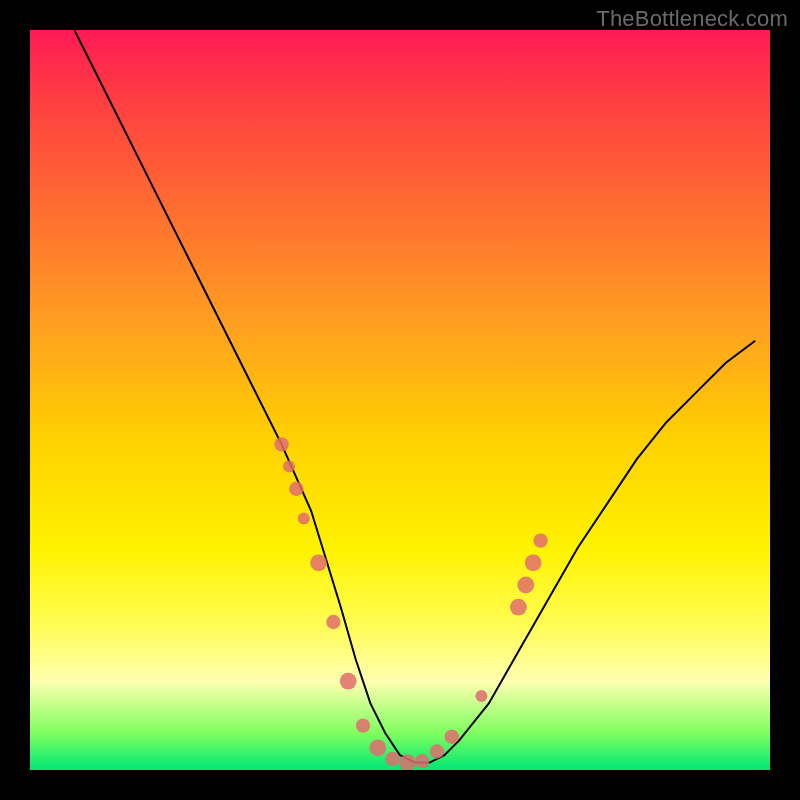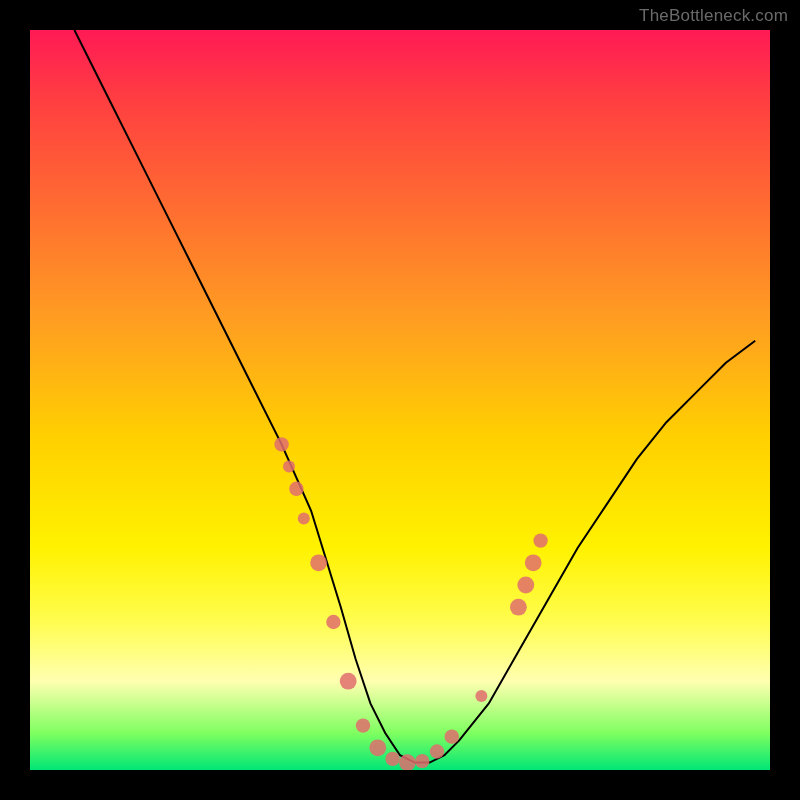--- a/index.html
+++ b/index.html
@@ -33,21 +33,21 @@
       #fffd50 80%,
       #ffffb0 88%,
       #7fff60 95%,
       #00e676 100%);
   }
   .watermark {
     position: absolute;
     top: 6px;
     right: 12px;
     color: #6a6a6a;
-    font-size: 17px;
+    font-size: 22px;
     font-weight: 500;
     letter-spacing: 0.2px;
   }
   svg.curve {
     position: absolute;
     left: 0; top: 0;
     width: 740px; height: 740px;
   }
 </style>
 </head>

